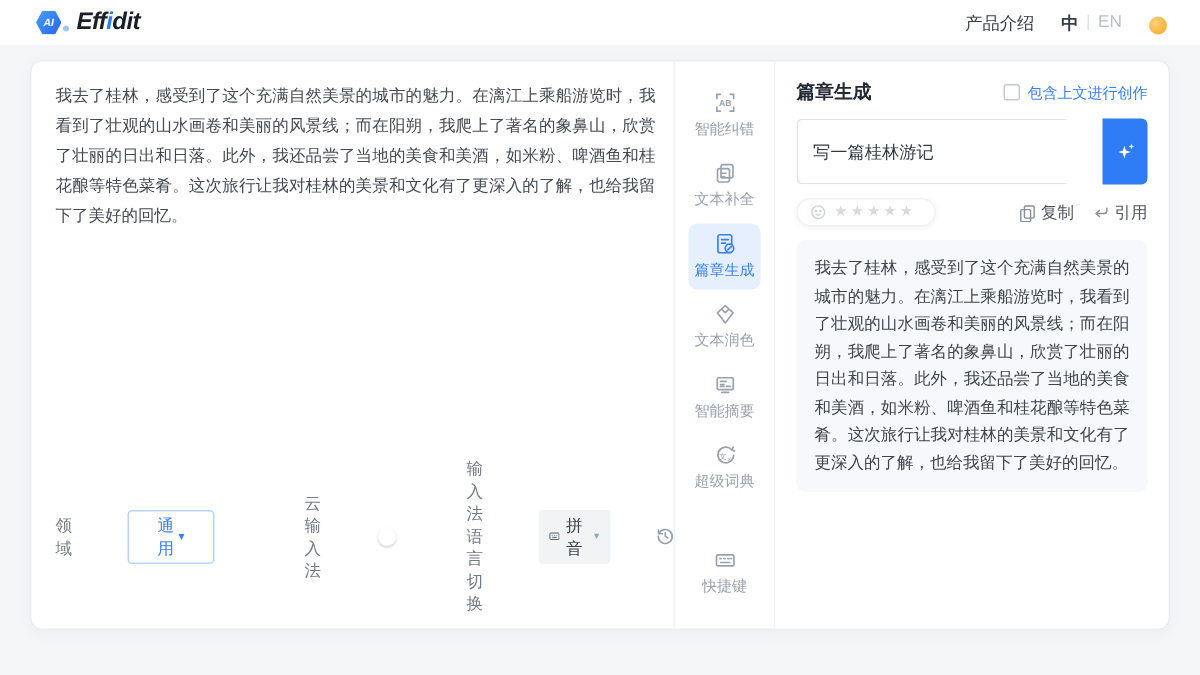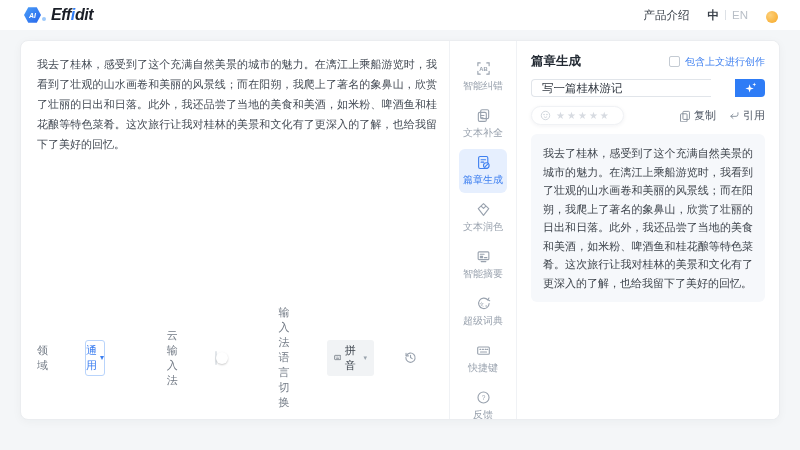--- a/index.html
+++ b/index.html
@@ -30,21 +30,21 @@
   
   .card { position:absolute; left:20px; right:20px; top:40px; height:380px;
     background:#fff; border:1px solid #ebedf0; border-radius:8px;
     box-shadow:0 2px 10px rgba(30,40,60,.04); display:flex; overflow:hidden; }
   
   .editor { flex:1; position:relative; padding:13px 12px 46px 16px; }
   .editor-text { font-size:11px; line-height:20px; color:#434a54; text-align:justify; }
   .editor-toolbar { position:absolute; left:16px; right:14px; bottom:9px;
     display:flex; align-items:center; font-size:11px; color:#737b86;gap:30px; }
   .domain-chip { display:inline-flex; align-items:center; gap:3px; margin-left:7px;
-    border:1px solid #b9d4fb; color:#3d7ff0; border-radius:3px; padding:2px 0;
+    border:1px solid #b9d4fb; color:#3d7ff0; border-radius:3px; padding:2px 19px;
     font-size:11px; background:#fff; cursor:pointer; }
   .caret { font-size:8px; line-height:1; }
   .tb-gap { width:26px; }
   .toggle { width:26px; height:14px; border-radius:7px; background:#e2e6ea;
     margin-left:7px; position:relative; cursor:pointer; }
   .toggle .knob { width:12px; height:12px; border-radius:50%; background:#fff;
     position:absolute; top:1px; left:1px; box-shadow:0 1px 2px rgba(0,0,0,.2); }
   .ime-chip { display:inline-flex; align-items:center; gap:4px; margin-left:7px;
     background:#f1f3f5; border-radius:3px; padding:3px 7px; color:#3c434c;
     font-size:11px; cursor:pointer; }
@@ -58,21 +58,21 @@
   .tb-item.active { background:#e6effe; color:#3d7ff0; }
   .tb-item svg { display:block; }
   .tb-item.push { margin-top:auto; }
   
   .panel { width:262px; padding:12px 14px 12px 14px; display:flex; flex-direction:column; background:#fff; }
   .panel-head { display:flex; align-items:center; justify-content:space-between; margin-bottom:9px; }
   .panel-title { font-size:12.5px; font-weight:bold; color:#232a33; }
   .ctx-opt { display:flex; align-items:center; gap:5px; cursor:pointer; }
   .checkbox { width:11px; height:11px; border:1px solid #c4cbd3; border-radius:2px; background:#fff; }
   .ctx-label { font-size:10px; color:#3d7ff0; }
-  .prompt-row { display:flex; height:18px; margin-bottom:9px;gap:24px; }
+  .prompt-row { display:flex; height:44px; margin-bottom:9px;gap:24px; }
   .prompt-input { flex:1; border:1px solid #e1e5ea; border-right:none; border-radius:4px 0 0 4px;
     padding:0 10px; font-size:11.5px; color:#333a43; outline:none;
     font-family:"Liberation Sans","DejaVu Sans",sans-serif; }
   .gen-btn { width:30px; background:#2e7cf6; border:none; border-radius:0 4px 4px 0;
     display:flex; align-items:center; justify-content:center; cursor:pointer; }
   .tip-row { display:flex; align-items:center; gap:4px; margin:1px 0 8px; }
   .tip-label { font-size:10.5px; color:#6f7780; }
   .tip-refresh { width:11px; height:11px; border-radius:50%; background:#e2e7ec; color:#aab2bc;
     font-size:8px; display:flex; align-items:center; justify-content:center; cursor:pointer; }
   .rate-row { display:flex; align-items:center; justify-content:space-between; margin-bottom:9px; }
@@ -197,27 +197,20 @@
     </div>
 
     <div class="tb-item push">
       <svg width="15" height="15" viewBox="0 0 16 16" fill="none" stroke="currentColor" stroke-width="1.2" stroke-linecap="round">
           <rect x="1.8" y="4.2" width="12.4" height="7.8" rx="1"></rect>
           <path d="M4.2 6.8h.9M7 6.8h.9M9.8 6.8h.9M12 6.8h.4M4.8 9.6h6.4"></path>
         </svg>
       <span>快捷键</span>
     </div>
 
-    <div class="tb-item" style="margin-bottom:0;">
-      <svg width="15" height="15" viewBox="0 0 16 16" fill="none" stroke="currentColor" stroke-width="1.2">
-          <circle cx="8" cy="8" r="5.9"></circle>
-          <text x="8" y="10.6" font-size="7" text-anchor="middle" fill="currentColor" stroke="none">?</text>
-        </svg>
-      <span>反馈</span>
-    </div>
   </div>
 
   <div class="panel">
 
     <div class="panel-head">
       <span class="panel-title">篇章生成</span>
       <span class="ctx-opt">
         <span class="checkbox"></span>
         <span class="ctx-label">包含上文进行创作</span>
       </span>

